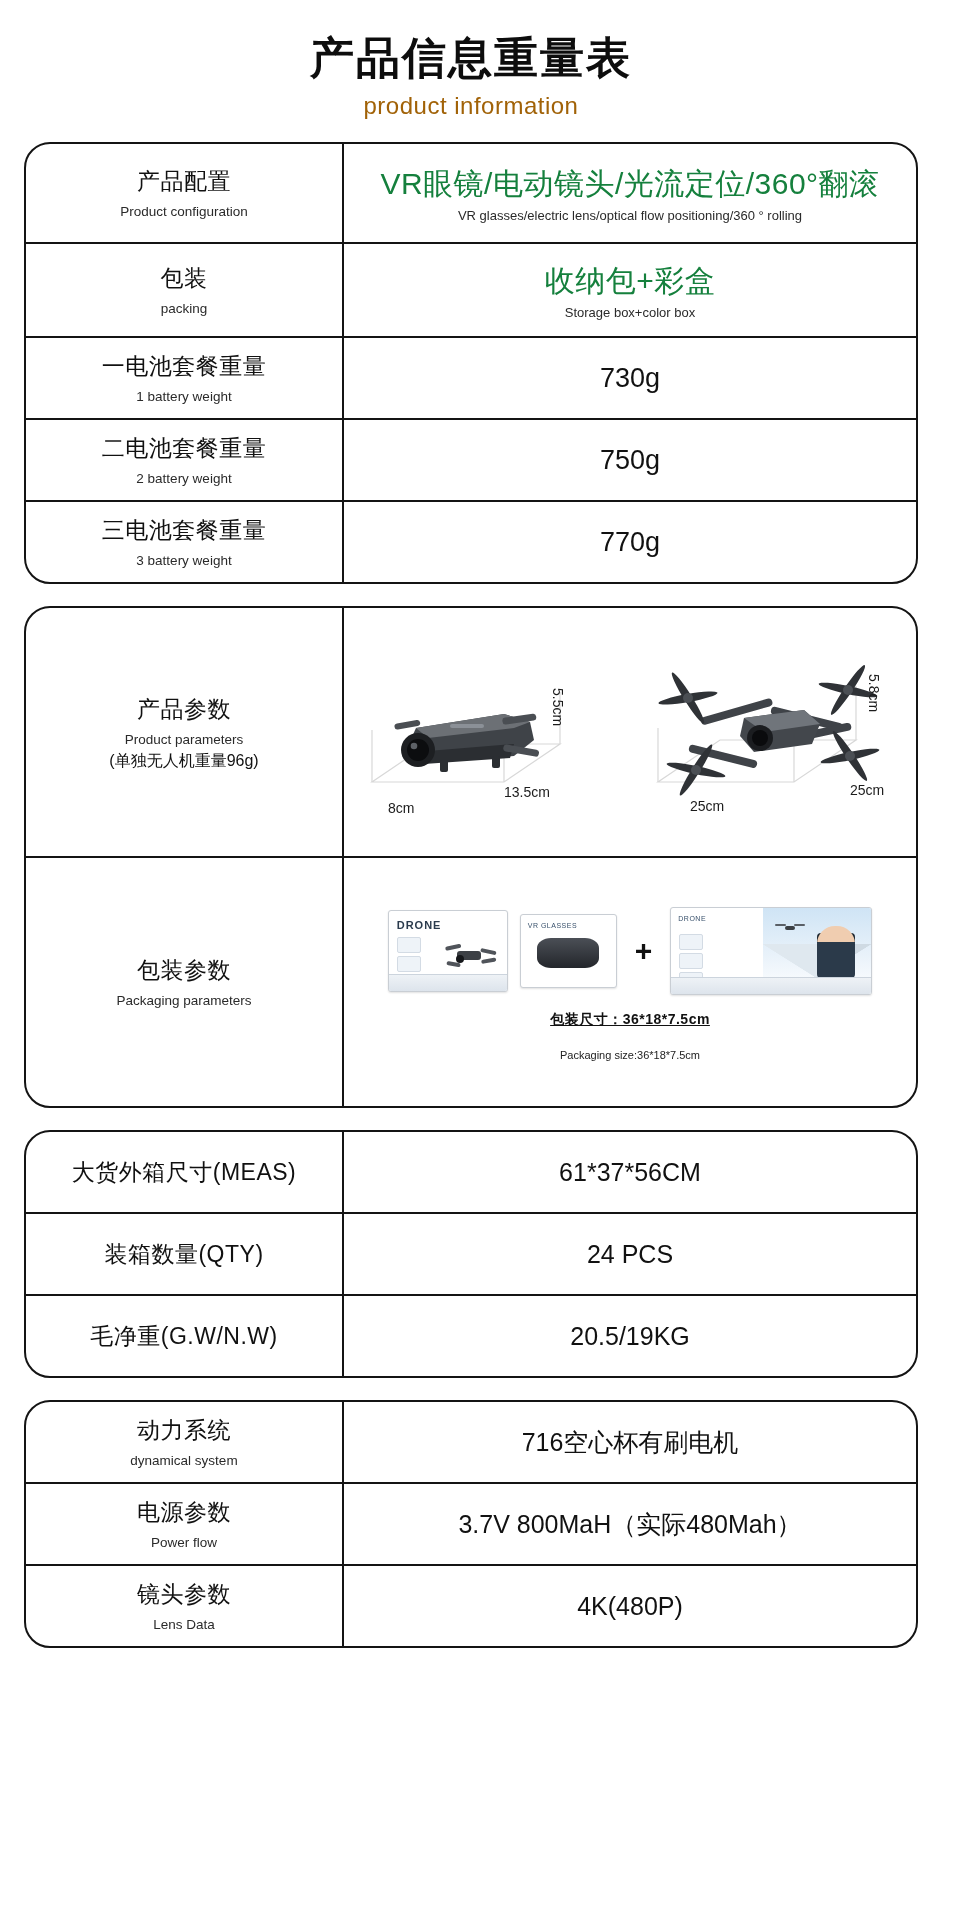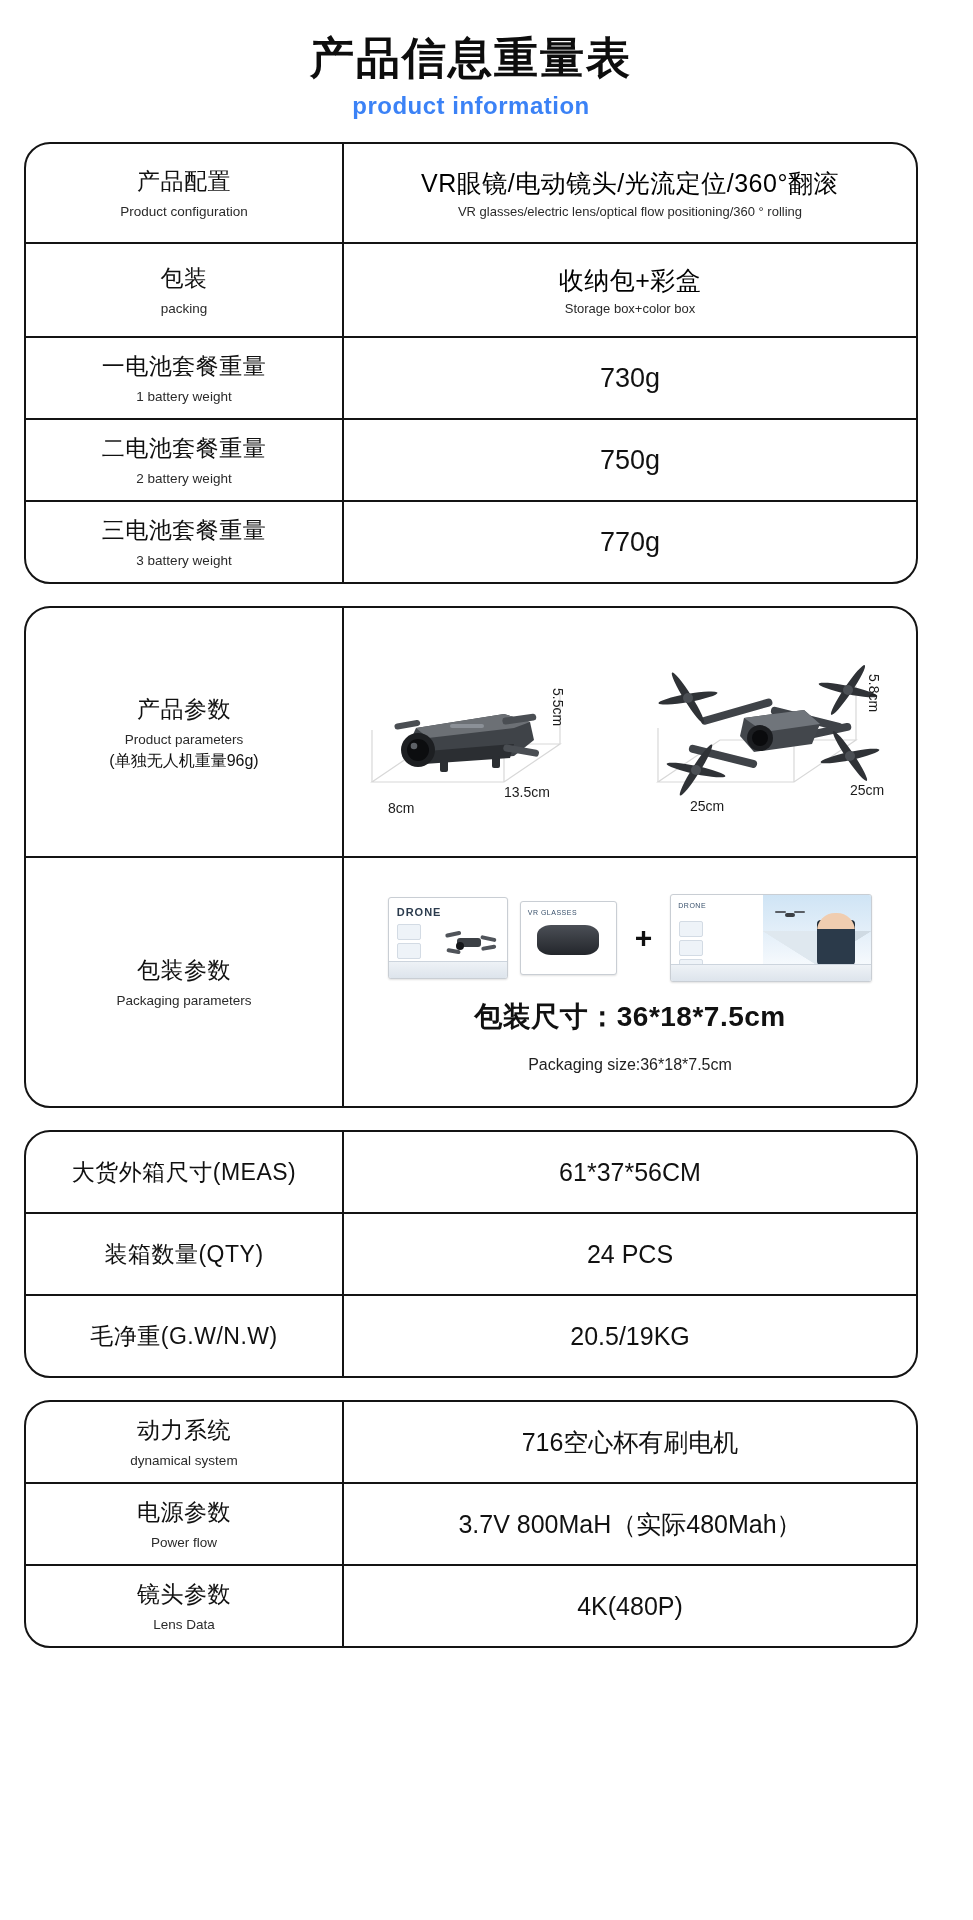--- a/index.html
+++ b/index.html
@@ -27,22 +27,22 @@
   }
   .header .title-cn {
     font-size: 44px;
     font-weight: bold;
     letter-spacing: 2px;
     line-height: 1.1;
     color: #0d0d0d;
   }
   .header .title-en {
     font-size: 24px;
-    font-weight: bold;
-    color: #3b82f6;
+    font-weight: normal;
+    color: #a16207;
     margin-top: 10px;
     letter-spacing: 0.5px;
   }
 
   
   .block {
     border: 2px solid #141414;
     border-radius: 26px;
     margin-top: 22px;
     overflow: hidden;
@@ -90,22 +90,22 @@
     margin-top: 8px;
     line-height: 1.2;
   }
   .lbl-sub {
     font-size: 16px;
     color: #111;
     margin-top: 3px;
     line-height: 1.2;
   }
   .val-cn {
-    font-size: 25px;
-    color: #000000;
+    font-size: 30px;
+    color: #15803d;
     line-height: 1.3;
     letter-spacing: 0.5px;
   }
   .val-en {
     font-size: 13px;
     color: #2a2a2a;
     margin-top: 5px;
     line-height: 1.2;
   }
   .val-big {
@@ -166,27 +166,28 @@
     gap: 12px;
     margin-bottom: 16px;
   }
   .pack-plus {
     font-size: 30px;
     font-weight: bold;
     color: #111;
     padding: 0 6px;
   }
   .pack-size-cn {
-    font-size: 28px;
+    font-size: 14px;
     font-weight: bold;
     color: #111;
     letter-spacing: 0.5px;
+    text-decoration: underline;
   }
   .pack-size-en {
-    font-size: 16px;
+    font-size: 11px;
     color: #222;
     margin-top: 20px;
   }
 
   
   .box {
     position: relative;
     background: #fff;
     border: 1px solid #c9ced4;
     border-radius: 3px;

